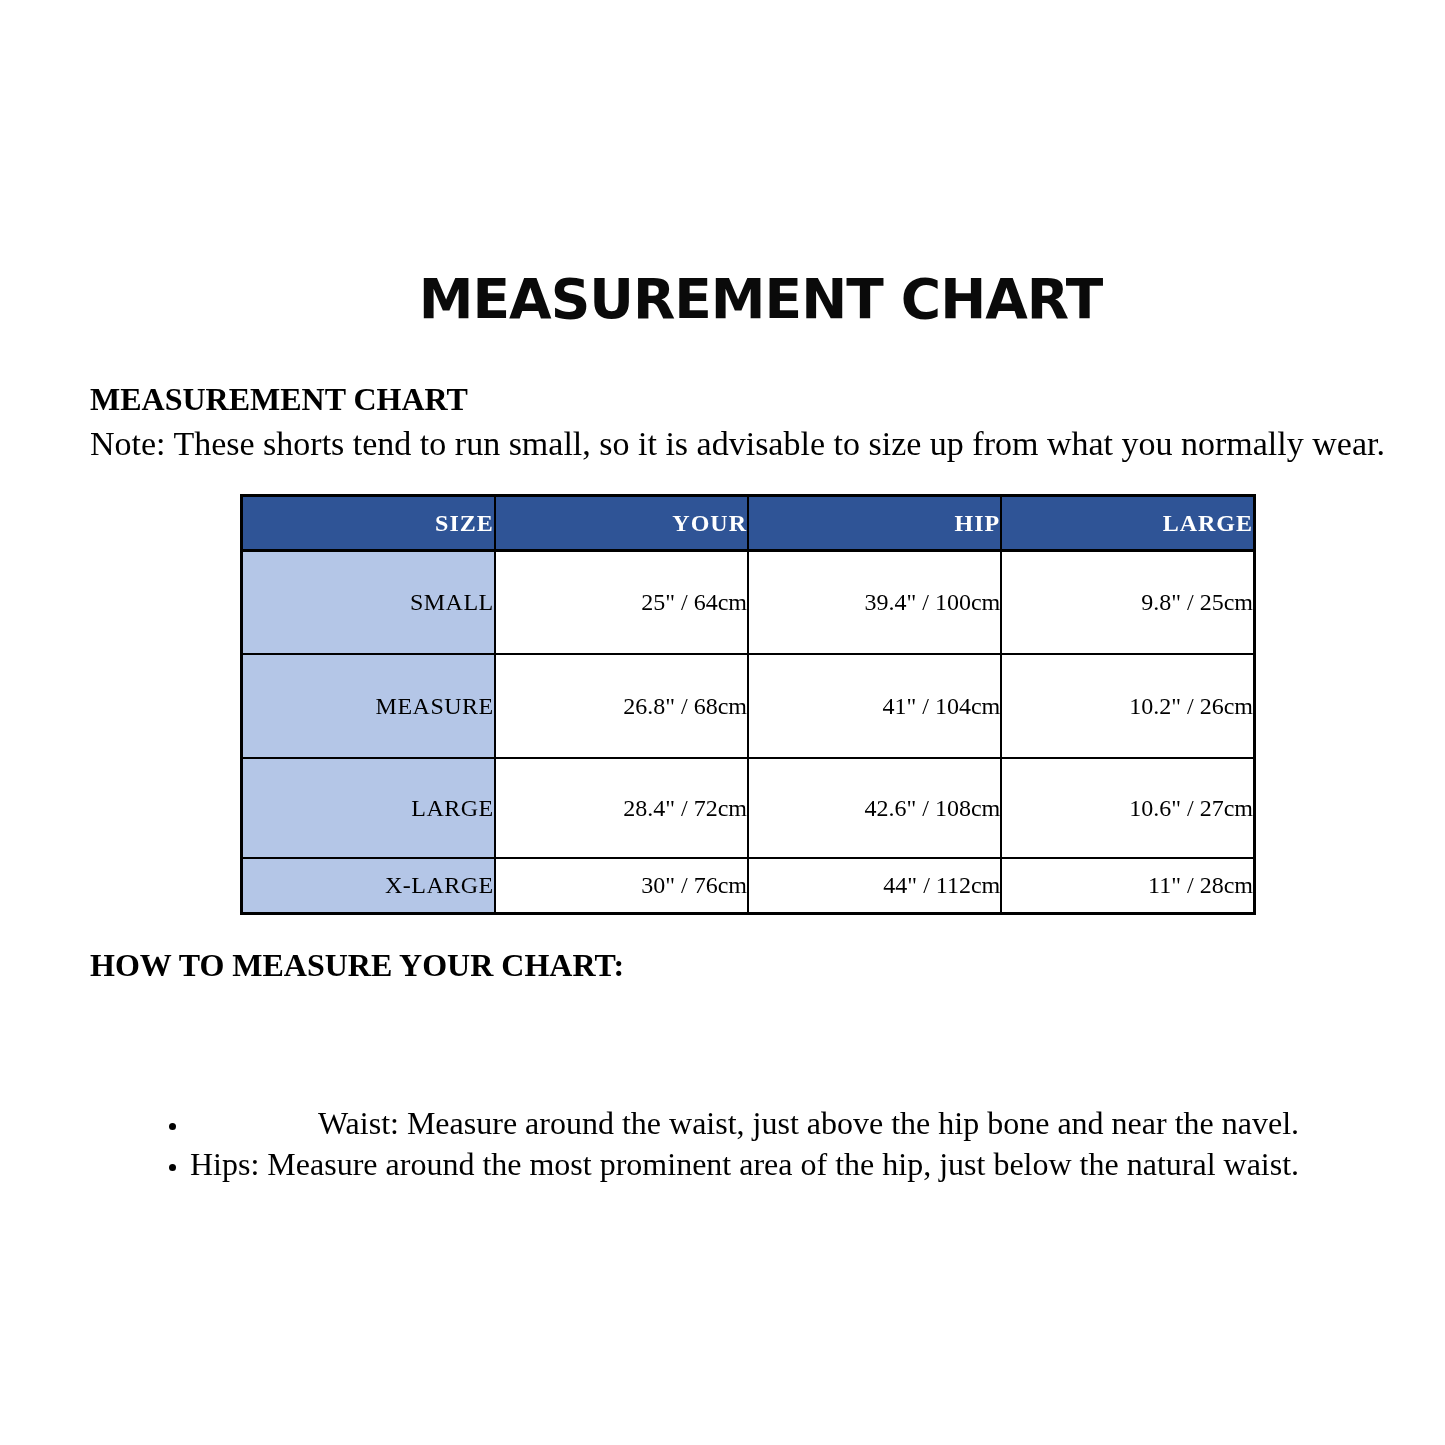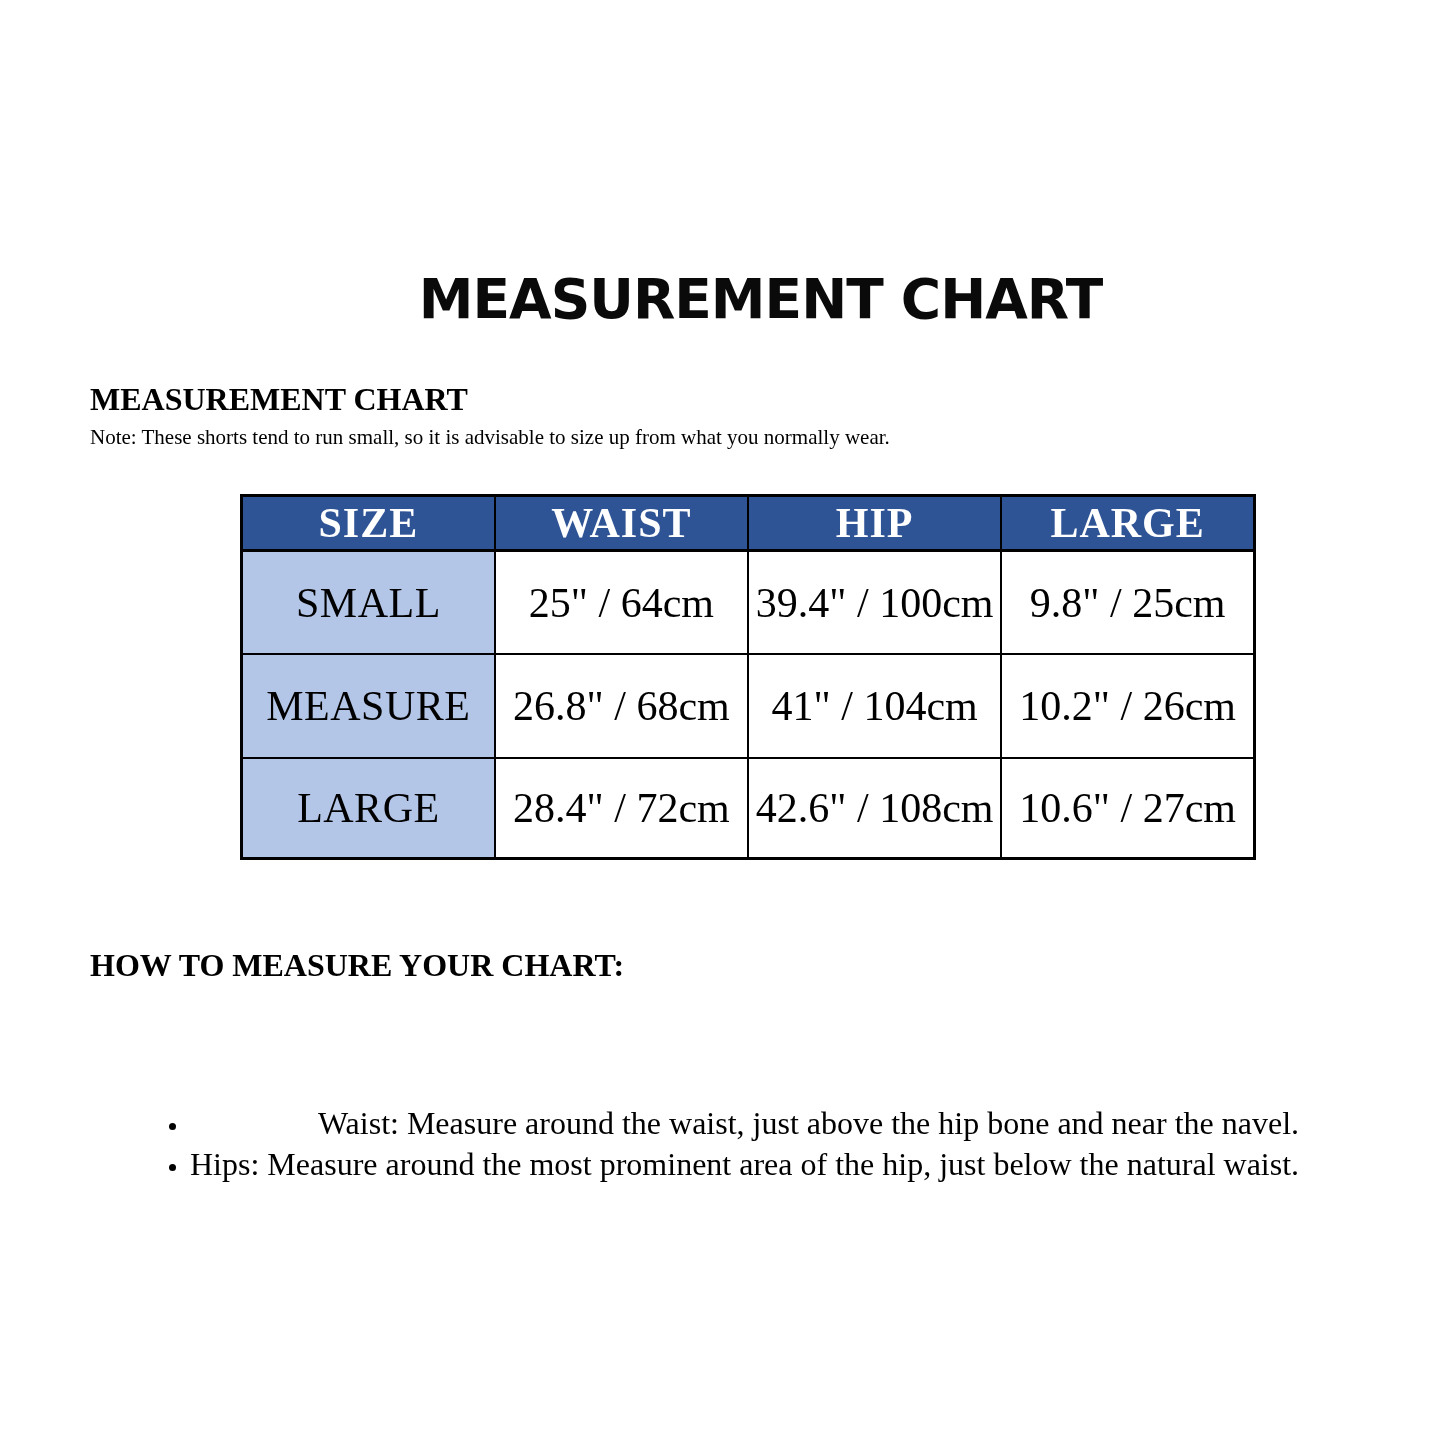--- a/index.html
+++ b/index.html
@@ -39,40 +39,40 @@
     font-family: "Liberation Serif", serif;
     font-weight: bold;
     font-size: 32px;
     white-space: nowrap;
   }
   .chart-heading { top: 354px; }
   .howto-heading { top: 920px; }
   .body-line {
     position: absolute;
     left: 90px;
-    font-size: 21px;
+    font-size: 34px;
     white-space: nowrap;
   }
   .note-line { top: 398px; }
   .intro-line { top: 1002px; }
 
   table.meas-table {
     position: absolute;
     left: 240px;
     top: 467px;
     width: 1016px;
     border-collapse: collapse;
     table-layout: fixed;
     font-family: "Liberation Serif", serif;
   }
   .meas-table td, .meas-table th {
     border: 2px solid var(--border, #000000);
-    text-align: center;
+    text-align: right;
     vertical-align: middle;
-    font-size: 42px;
+    font-size: 24px;
     padding: 0;
     overflow: hidden;
   }
   .meas-table { border: 3px solid var(--border, #000000); }
   .meas-table tr.header-row th {
     background: var(--header-bg, #2F5496);
     color: var(--header-text, #FFFFFF);
     font-weight: bold;
     letter-spacing: 1px;
     height: 52px;
@@ -113,21 +113,21 @@
 
   <div class="doc-title">MEASUREMENT CHART</div>
 
   <div class="section-heading chart-heading">MEASUREMENT CHART</div>
   <div class="body-line note-line">Note: These shorts tend to run small, so it is advisable to size up from what you normally wear.</div>
 
   <table class="meas-table">
     <thead>
       <tr class="header-row">
         <th>SIZE</th>
-        <th>WAIST</th>
+        <th>YOUR</th>
         <th>HIP</th>
         <th>LARGE</th>
       </tr>
     </thead>
     <tbody>
       <tr class="row-0">
         <td class="size-cell">SMALL</td>
         <td>25" / 64cm</td>
         <td>39.4" / 100cm</td>
         <td>9.8" / 25cm</td>
@@ -137,20 +137,26 @@
         <td>26.8" / 68cm</td>
         <td>41" / 104cm</td>
         <td>10.2" / 26cm</td>
       </tr>
       <tr class="row-2">
         <td class="size-cell">LARGE</td>
         <td>28.4" / 72cm</td>
         <td>42.6" / 108cm</td>
         <td>10.6" / 27cm</td>
       </tr>
+      <tr class="row-3">
+        <td class="size-cell">X-LARGE</td>
+        <td>30" / 76cm</td>
+        <td>44" / 112cm</td>
+        <td>11" / 28cm</td>
+      </tr>
     </tbody>
   </table>
 
   <div class="section-heading howto-heading">HOW TO MEASURE YOUR CHART:</div>
 
   <ul class="howto-list">
     <li>Waist: Measure around the waist, just above the hip bone and near the navel.</li>
     <li>Hips: Measure around the most prominent area of the hip, just below the natural waist.</li>
   </ul>
 

